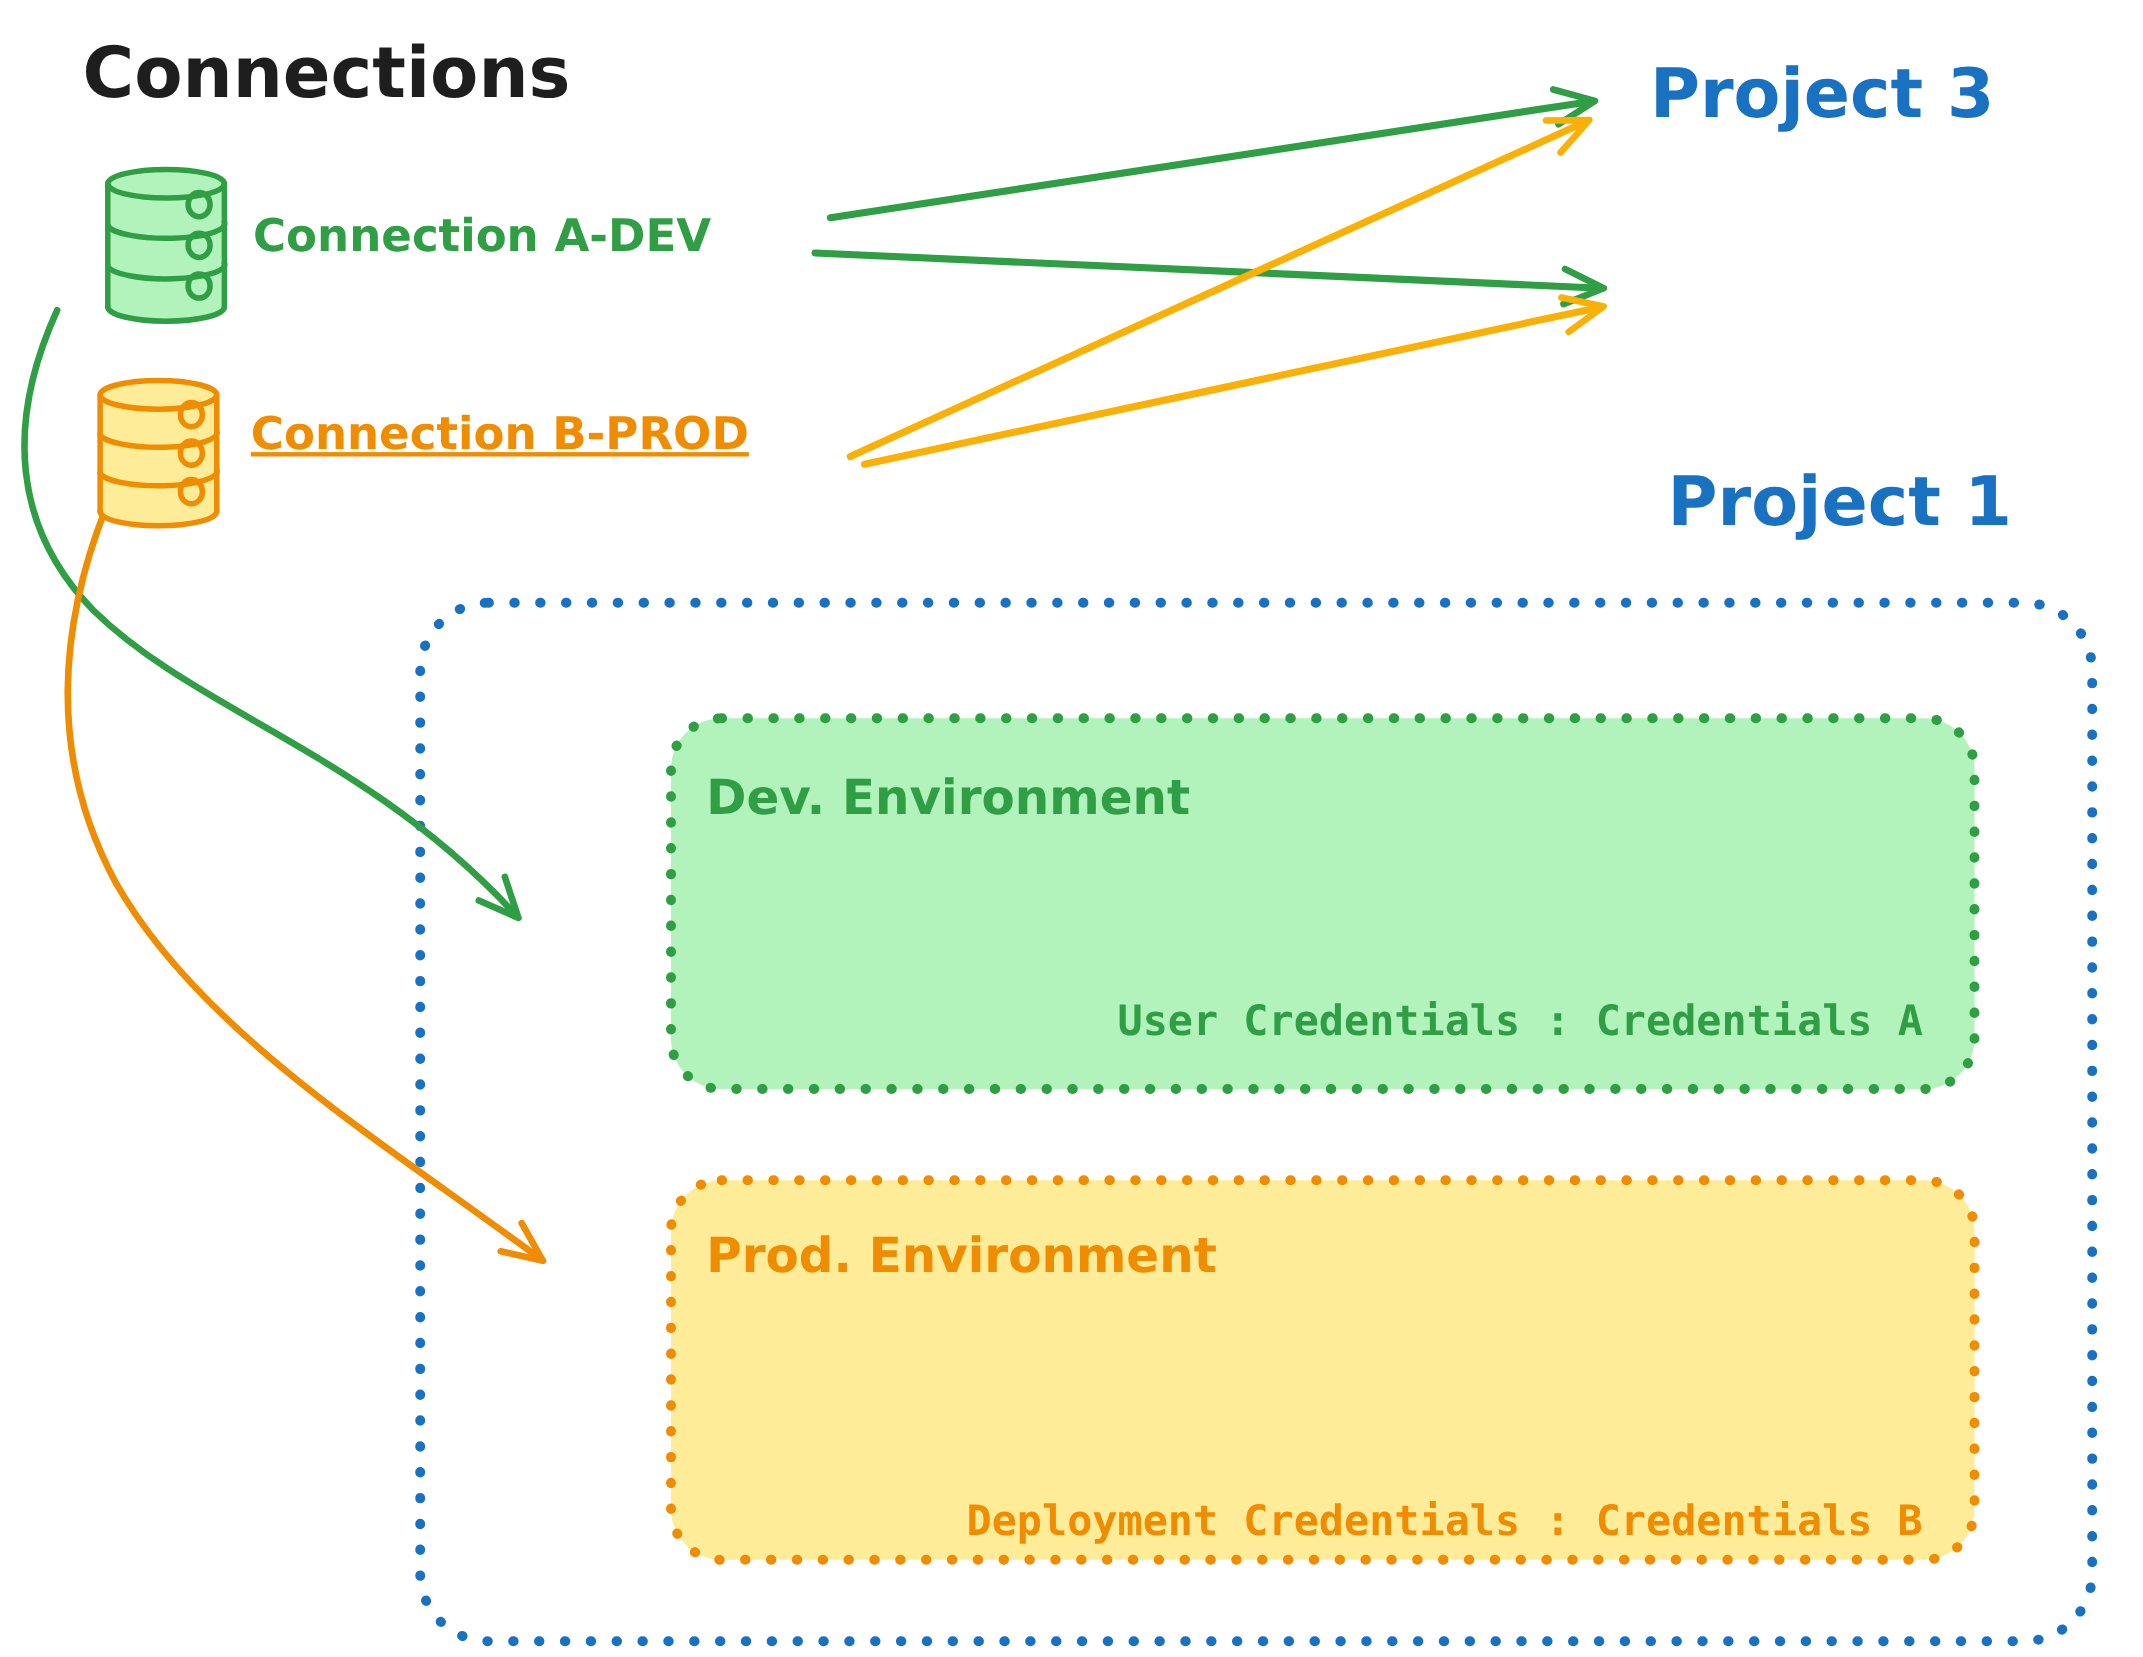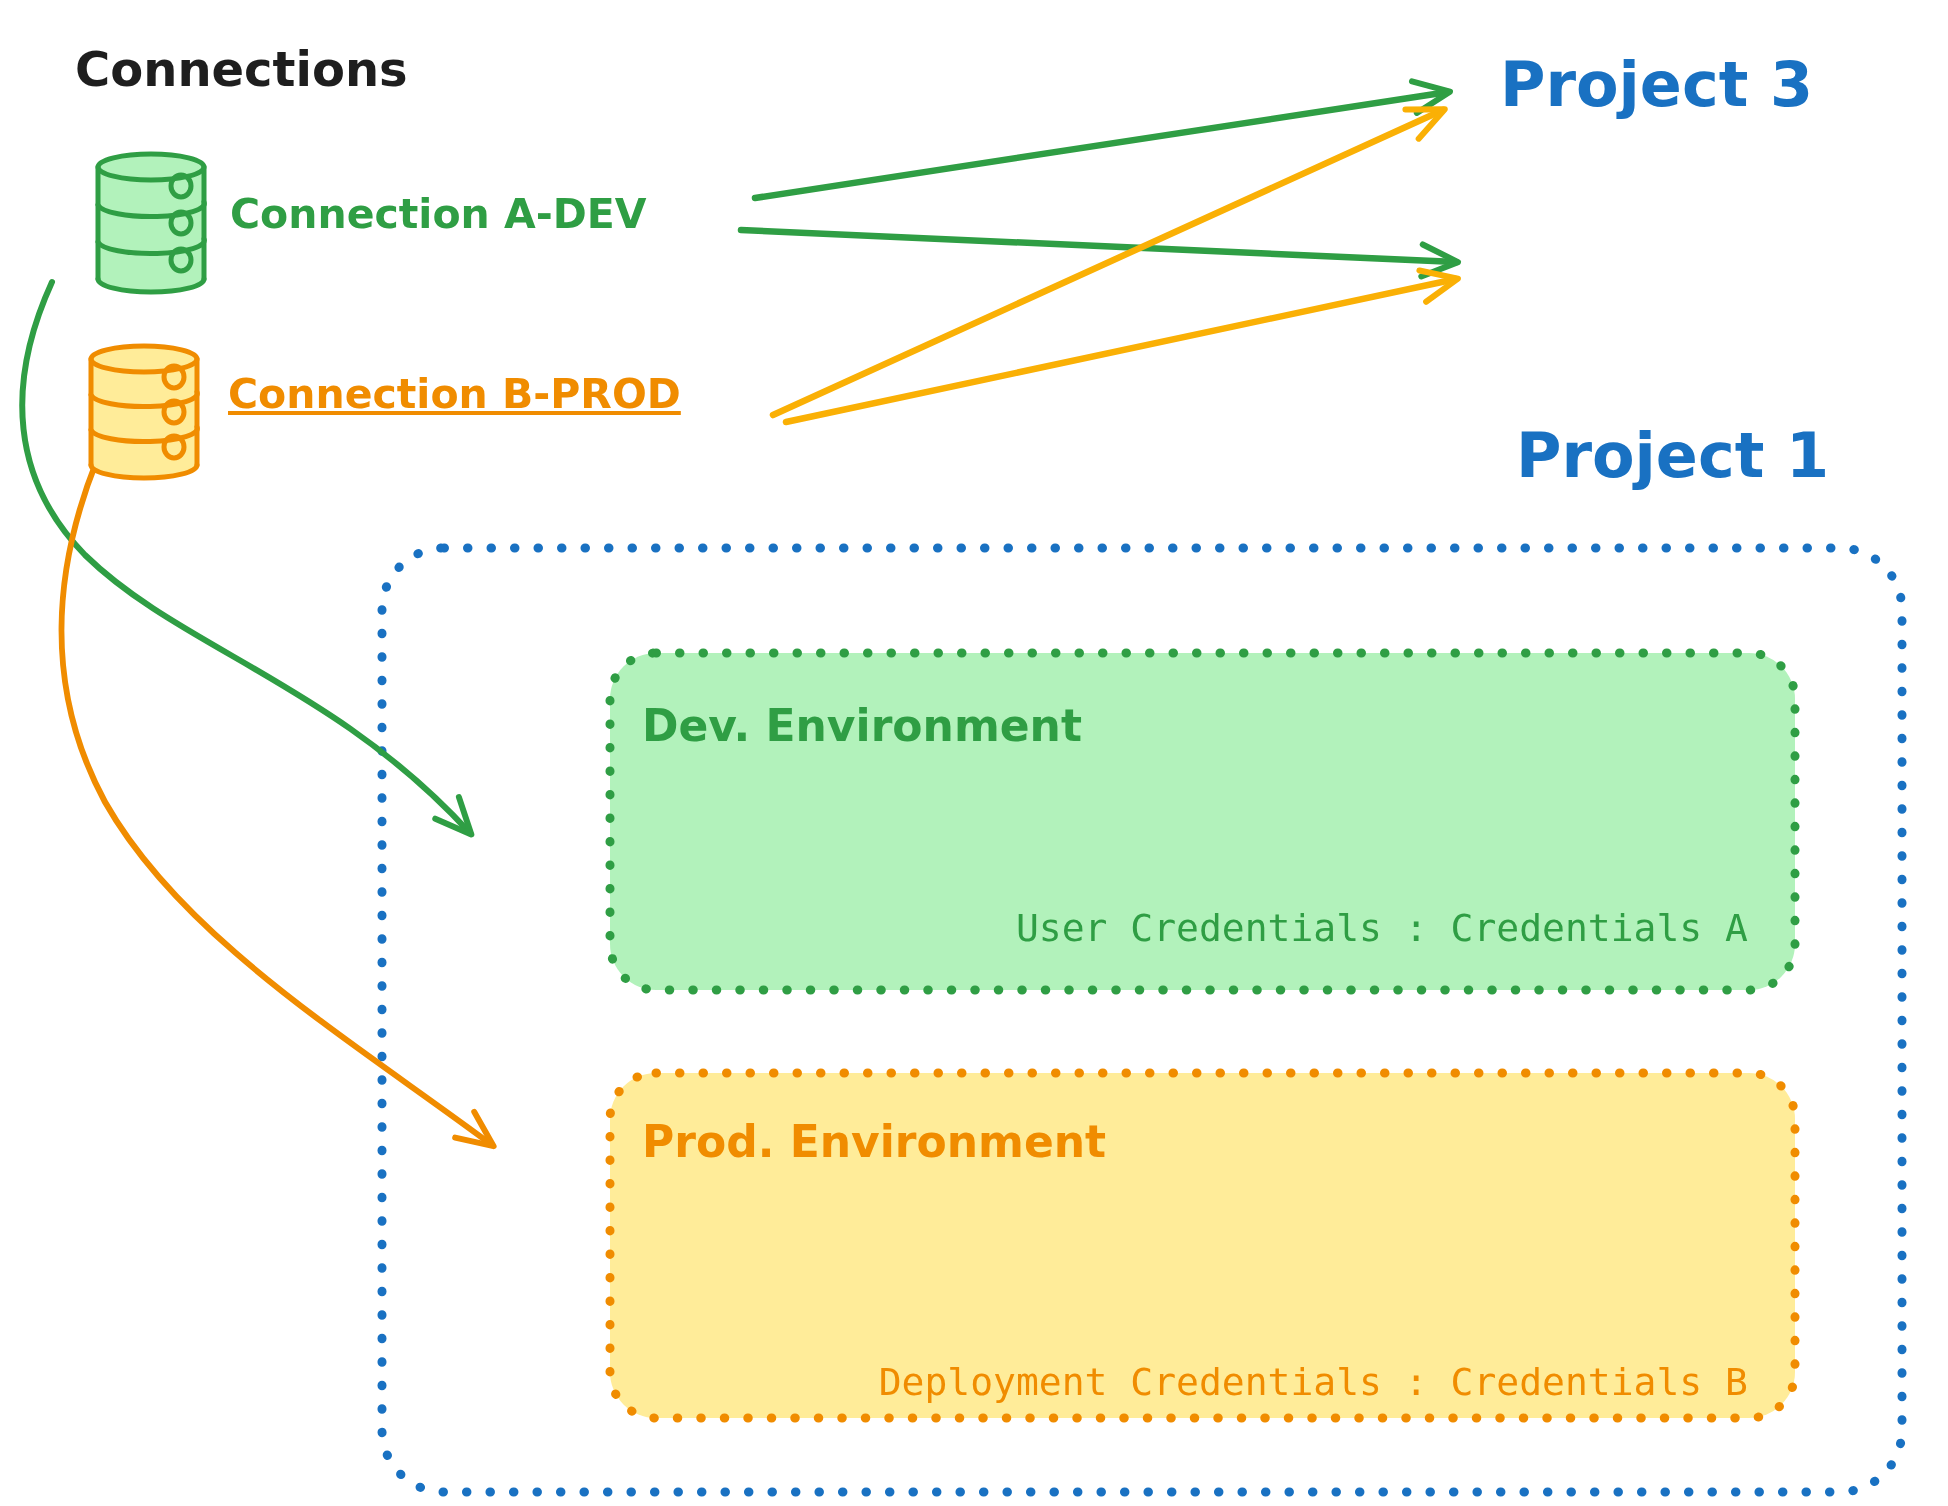--- a/index.html
+++ b/index.html
@@ -5,34 +5,34 @@
   html,body{margin:0;padding:0;background:#fff;}
   #canvas{
     position:relative;
     width:1948px;height:1506px;
     background:var(--c-background,#fff);
     font-family:"DejaVu Sans",sans-serif;
     overflow:hidden;
   }
   #strokes{position:absolute;left:0;top:0;}
   .label{position:absolute;white-space:nowrap;font-weight:bold;}
-  .title{left:75px;top:30px;font-size:48px;color:var(--c-black);margin-top:11px;}
+  .title{left:75px;top:30px;font-size:64px;color:var(--c-black);}
   .conn-label{font-size:41px;}
   .conn-a{left:230px;top:190px;color:var(--c-green);}
   .conn-b{left:228px;top:370px;color:var(--c-orange);text-decoration:underline;}
   .project{font-size:62px;color:var(--c-blue);}
   .p3{left:1500px;top:48px;text-align:right;}
   .p2{left:1500px;top:218px;}
   .p1{left:1516px;top:419px;}
   .env-label{font-size:44px;}
   .dev-label{left:642px;top:700px;color:var(--c-green);}
   .prod-label{left:642px;top:1116px;color:var(--c-orange);text-align:center;}
   .cred{
     position:absolute;left:600px;width:1148px;text-align:right;
-    font-family:"DejaVu Sans Mono",monospace;font-weight:normal;font-size:38px;
+    font-family:"DejaVu Sans Mono",monospace;font-weight:bold;font-size:38px;
     white-space:nowrap;
   }
   .dev-cred{top:906px;color:var(--c-green);}
   .prod-cred{top:1360px;color:var(--c-orange);}
 
   
   .st-green{stroke:var(--c-green);}
   .st-gold{stroke:var(--c-gold);}
   .st-orange{stroke:var(--c-orange);}
   .st-blue{stroke:var(--c-blue);}

